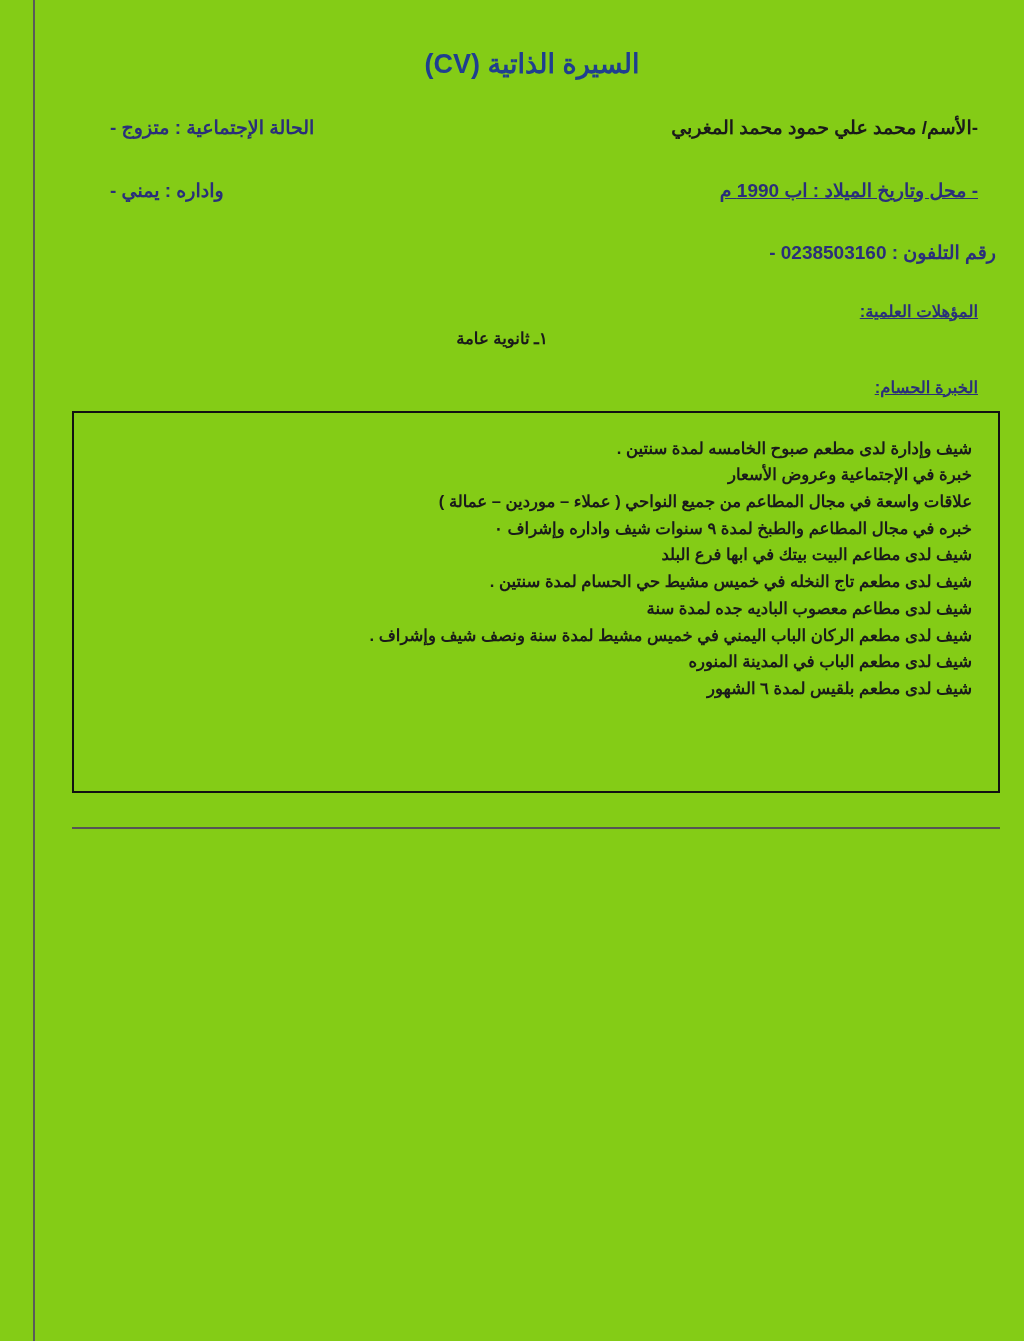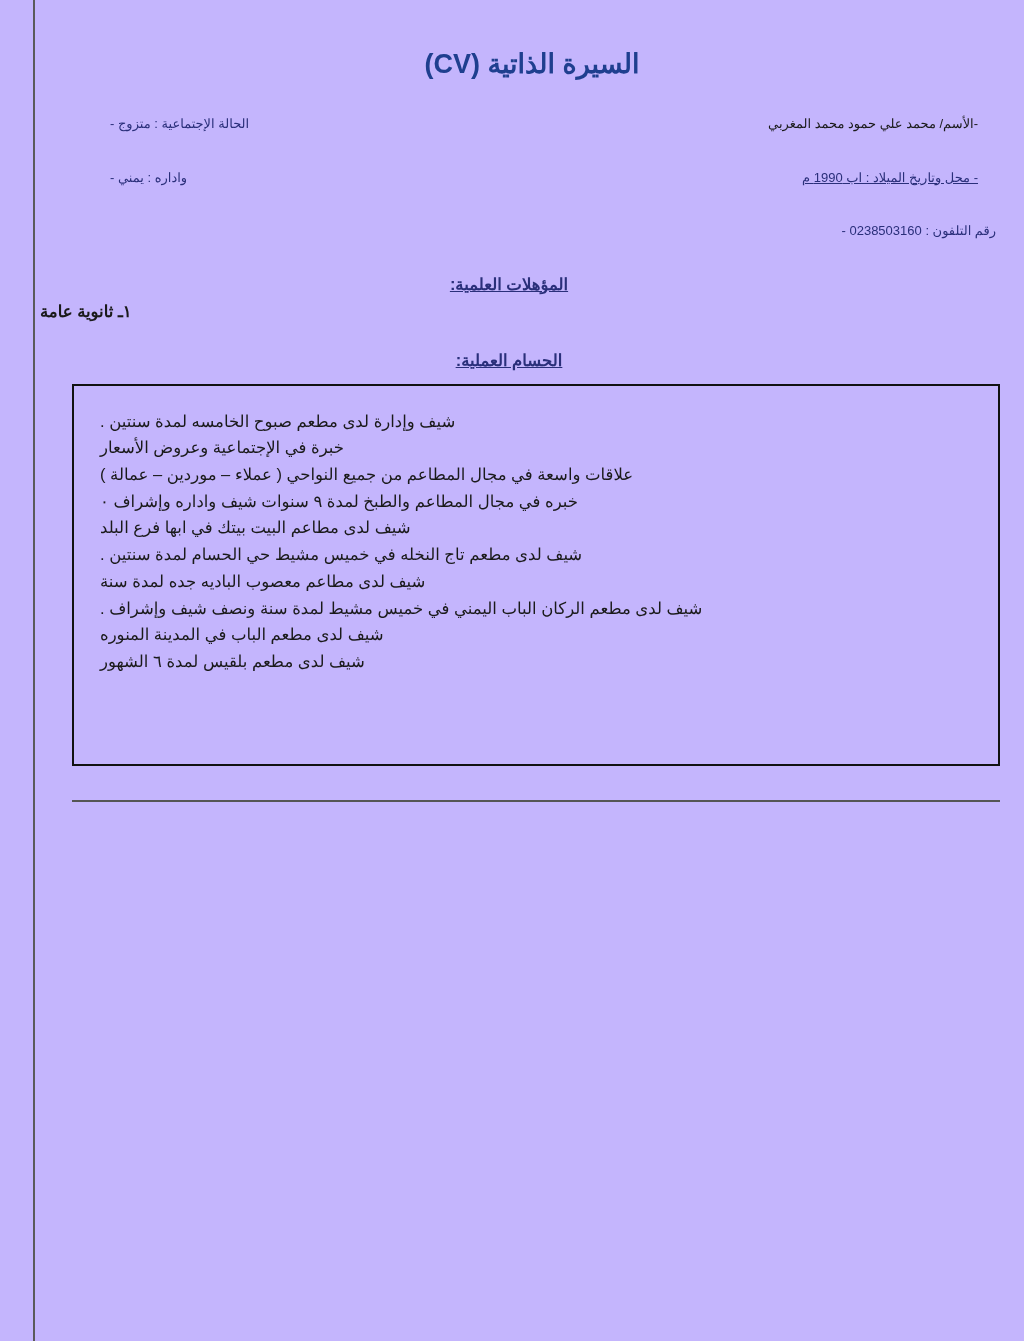--- a/index.html
+++ b/index.html
@@ -4,21 +4,21 @@
 <style>
   html, body {
     margin: 0;
     padding: 0;
     background: #ffffff;
   }
   .page {
     position: relative;
     width: 1024px;
     height: 1341px;
-    background: #c4b5fd;
+    background: #84cc16;
     font-family: "Liberation Sans", sans-serif;
     overflow: hidden;
   }
   
   .edge-rule {
     position: absolute;
     top: 0;
     bottom: 0;
     left: 33px;
     width: 2px;
@@ -56,68 +56,68 @@
     text-align: right;
     padding-right: 18px;
   }
   .cell-left {
     flex: 0 0 auto;
     text-align: right;
     padding-left: 30px;
   }
   .txt {
     color: #1a1a1a;
-    font-size: 13px;
-    font-weight: normal;
+    font-size: 19px;
+    font-weight: bold;
     line-height: 1.5;
     white-space: nowrap;
     text-align: center;
   }
   .txt.navy {
     color: #2a2f7a;
   }
   .txt.navy-u {
     color: #2a2f7a;
     text-decoration: underline;
   }
   .section-head {
     color: #2a2f7a;
     font-size: 16.5px;
     font-weight: bold;
     text-decoration: underline;
-    text-align: center;
+    text-align: right;
     padding-right: 46px;
   }
   .qual-line {
     color: #1a1a1a;
     font-size: 16.5px;
     font-weight: bold;
-    text-align: left;
+    text-align: center;
     padding-right: 60px;
     margin-top: 8px;
   }
   .exp-head {
     margin-top: 30px;
   }
   .box {
     margin: 14px 24px 0 32px;
     border: 2px solid #111111;
     padding: 22px 26px 26px 26px;
     min-height: 330px;
   }
   .exp-list {
     margin: 0;
     padding: 0;
     list-style: none;
   }
   .exp-list li {
     color: #1a1a1a;
     font-size: 16.5px;
-    font-weight: normal;
-    text-align: left;
+    font-weight: bold;
+    text-align: right;
     line-height: 1.62;
     white-space: nowrap;
   }
   .bottom-rule {
     margin: 34px 24px 0 32px;
     height: 2px;
     background: #555555;
   }
 </style>
 </head>
@@ -164,21 +164,21 @@
             <span>-</span>
           </div>
         </div>
       </div>
 
     </div>
 
     <div class="section-head">المؤهلات العلمية:</div>
     <div class="qual-line">١ـ ثانوية عامة</div>
 
-    <div class="section-head exp-head">الحسام العملية:</div>
+    <div class="section-head exp-head">الخبرة الحسام:</div>
 
     <div class="box">
       <ul class="exp-list">
         <li>شيف وإدارة  لدى مطعم صبوح الخامسه لمدة سنتين .</li>
         <li>خبرة في الإجتماعية وعروض الأسعار</li>
         <li>علاقات واسعة في مجال المطاعم من جميع النواحي ( عملاء – موردين – عمالة )</li>
         <li>خبره في مجال المطاعم والطبخ لمدة  ٩  سنوات  شيف واداره وإشراف ٠</li>
         <li>شيف لدى   مطاعم البيت بيتك في ابها فرع البلد</li>
         <li>شيف لدى   مطعم تاج النخله في خميس مشيط حي الحسام لمدة سنتين .</li>
         <li>شيف لدى   مطاعم معصوب الباديه جده لمدة سنة</li>

